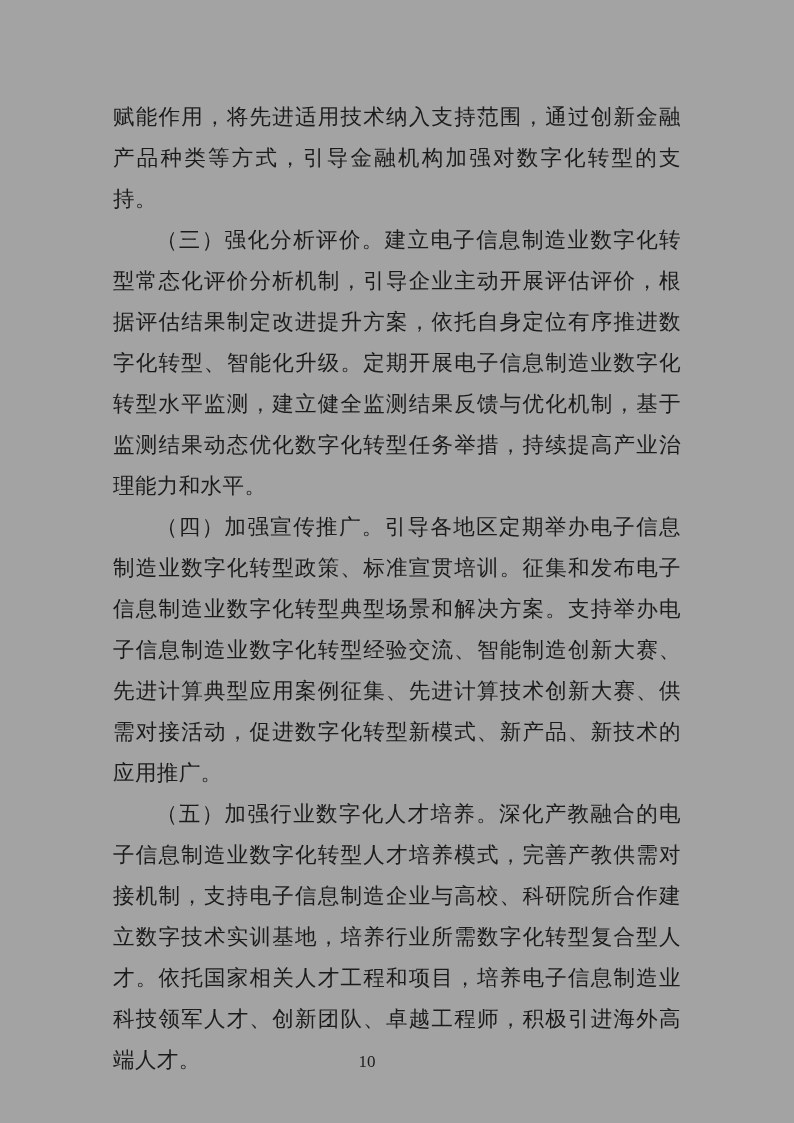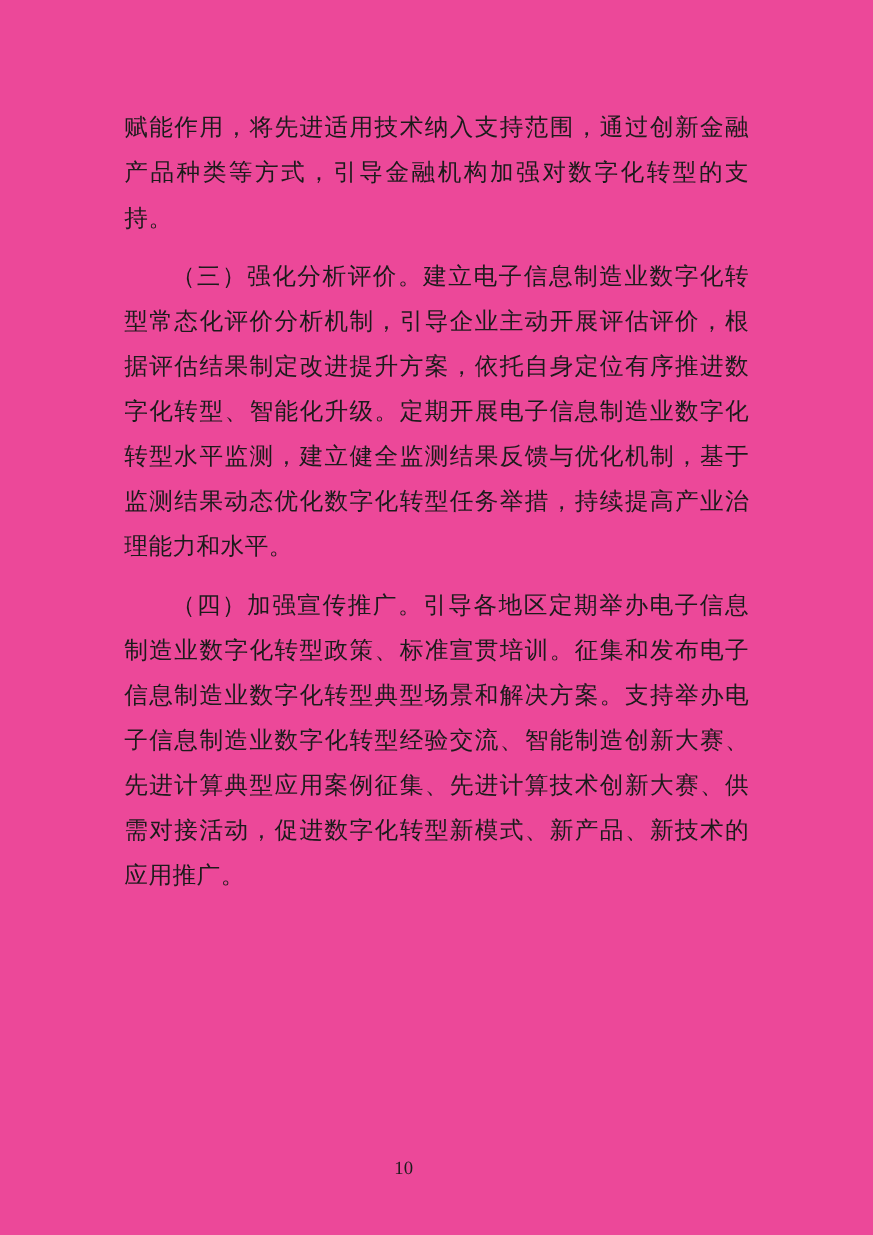--- a/index.html
+++ b/index.html
@@ -13,21 +13,21 @@
     font-family: "Liberation Serif", "DejaVu Serif", serif;
     color: #1a1a1a;
     position: relative;
     overflow: hidden;
   }
   .page {
     position: relative;
     width: 794px;
     height: 1123px;
     box-sizing: border-box;
-    background: #ec4899;
+    background: #a3a3a3;
   }
   .content {
     position: absolute;
     left: 113px;
     top: 96px;
     width: 568px;
   }
   .para {
     font-size: 21.5px;
     line-height: 41px;
@@ -36,36 +36,37 @@
     text-justify: inter-ideograph;
     margin: 0 0 0 0;
     color: #1b1b1b;
     font-family: "DejaVu Serif", "Liberation Serif", serif;
     font-weight: 400;
   }
   .para.indent {
     text-indent: 43px;
   }
   .para + .para {
-    margin-top: 12px;
+    margin-top: 0px;
   }
   .page-number {
     position: absolute;
     left: 0;
     top: 1052px;
     width: 734px;
     text-align: center;
     font-size: 17px;
     font-family: "Liberation Serif", "DejaVu Serif", serif;
     color: #1b1b1b;
   }
 </style>
 </head>
 <body>
 
 <div class="page">
   <div class="content">
     <p class="para">赋能作用，将先进适用技术纳入支持范围，通过创新金融产品种类等方式，引导金融机构加强对数字化转型的支持。</p>
     <p class="para indent">（三）强化分析评价。建立电子信息制造业数字化转型常态化评价分析机制，引导企业主动开展评估评价，根据评估结果制定改进提升方案，依托自身定位有序推进数字化转型、智能化升级。定期开展电子信息制造业数字化转型水平监测，建立健全监测结果反馈与优化机制，基于监测结果动态优化数字化转型任务举措，持续提高产业治理能力和水平。</p>
     <p class="para indent">（四）加强宣传推广。引导各地区定期举办电子信息制造业数字化转型政策、标准宣贯培训。征集和发布电子信息制造业数字化转型典型场景和解决方案。支持举办电子信息制造业数字化转型经验交流、智能制造创新大赛、先进计算典型应用案例征集、先进计算技术创新大赛、供需对接活动，促进数字化转型新模式、新产品、新技术的应用推广。</p>
+    <p class="para indent">（五）加强行业数字化人才培养。深化产教融合的电子信息制造业数字化转型人才培养模式，完善产教供需对接机制，支持电子信息制造企业与高校、科研院所合作建立数字技术实训基地，培养行业所需数字化转型复合型人才。依托国家相关人才工程和项目，培养电子信息制造业科技领军人才、创新团队、卓越工程师，积极引进海外高端人才。</p>
   </div>
   <div class="page-number">10</div>
 </div>
 
 </body></html>

